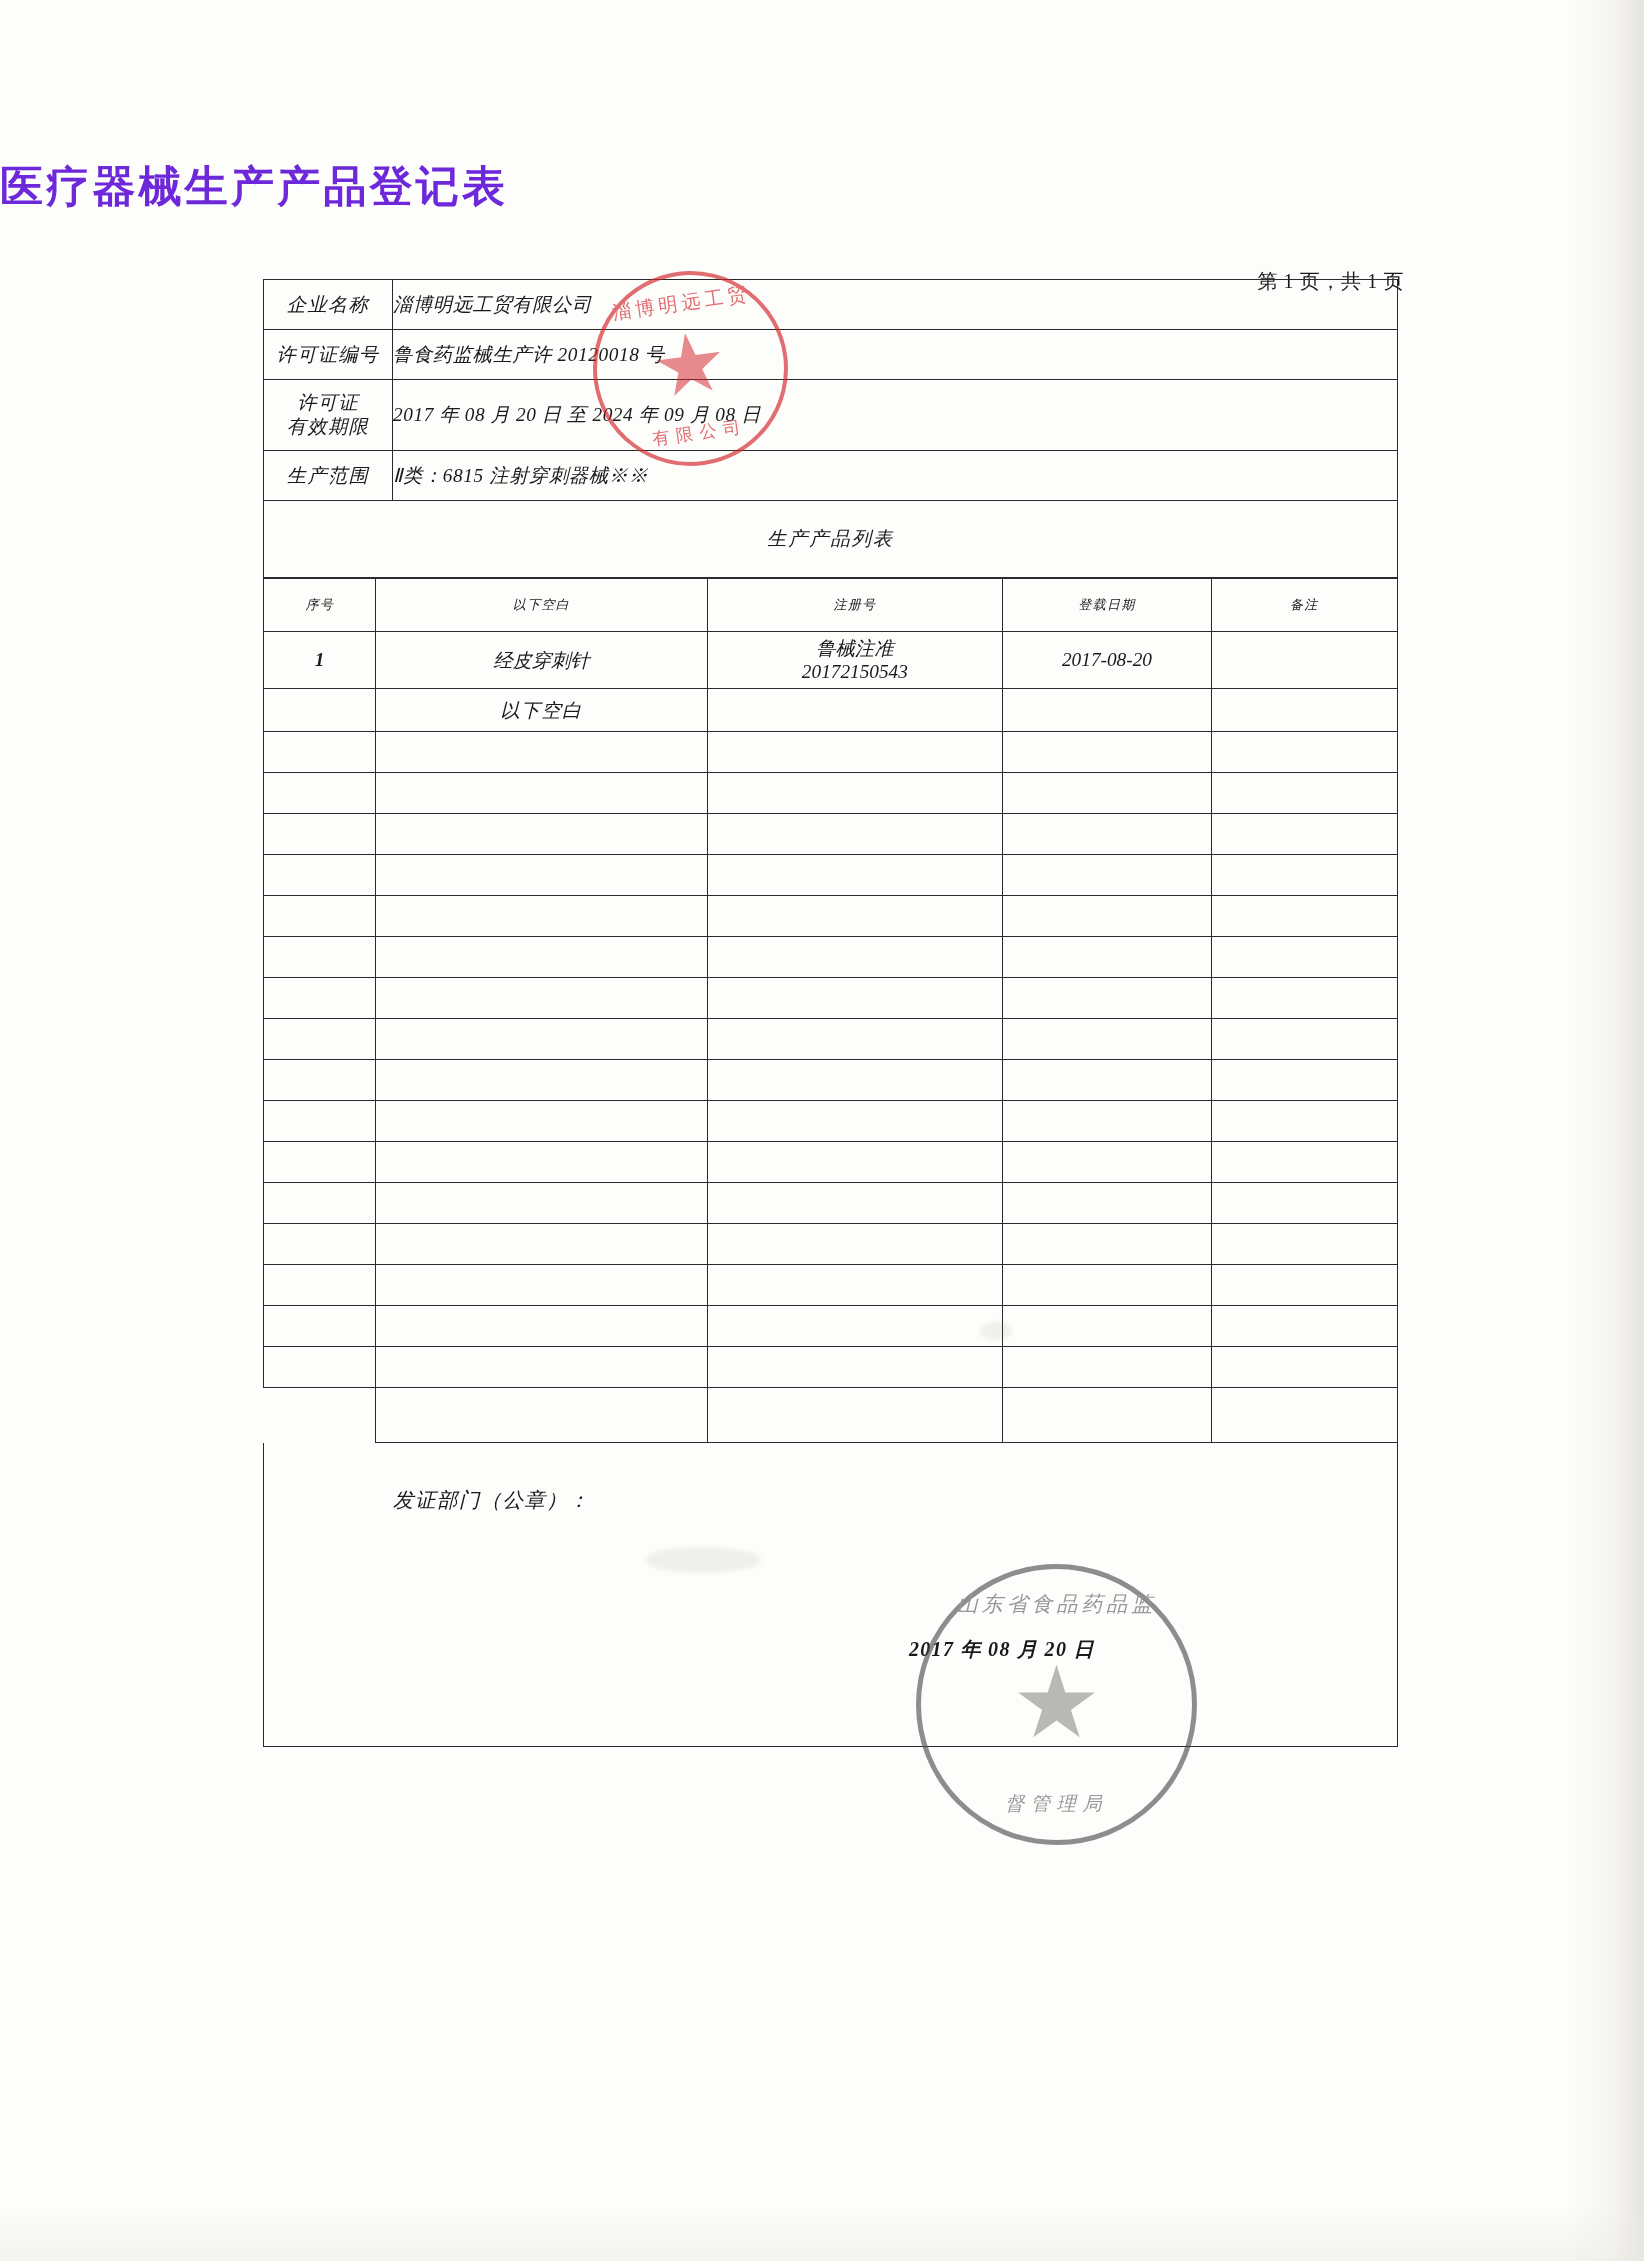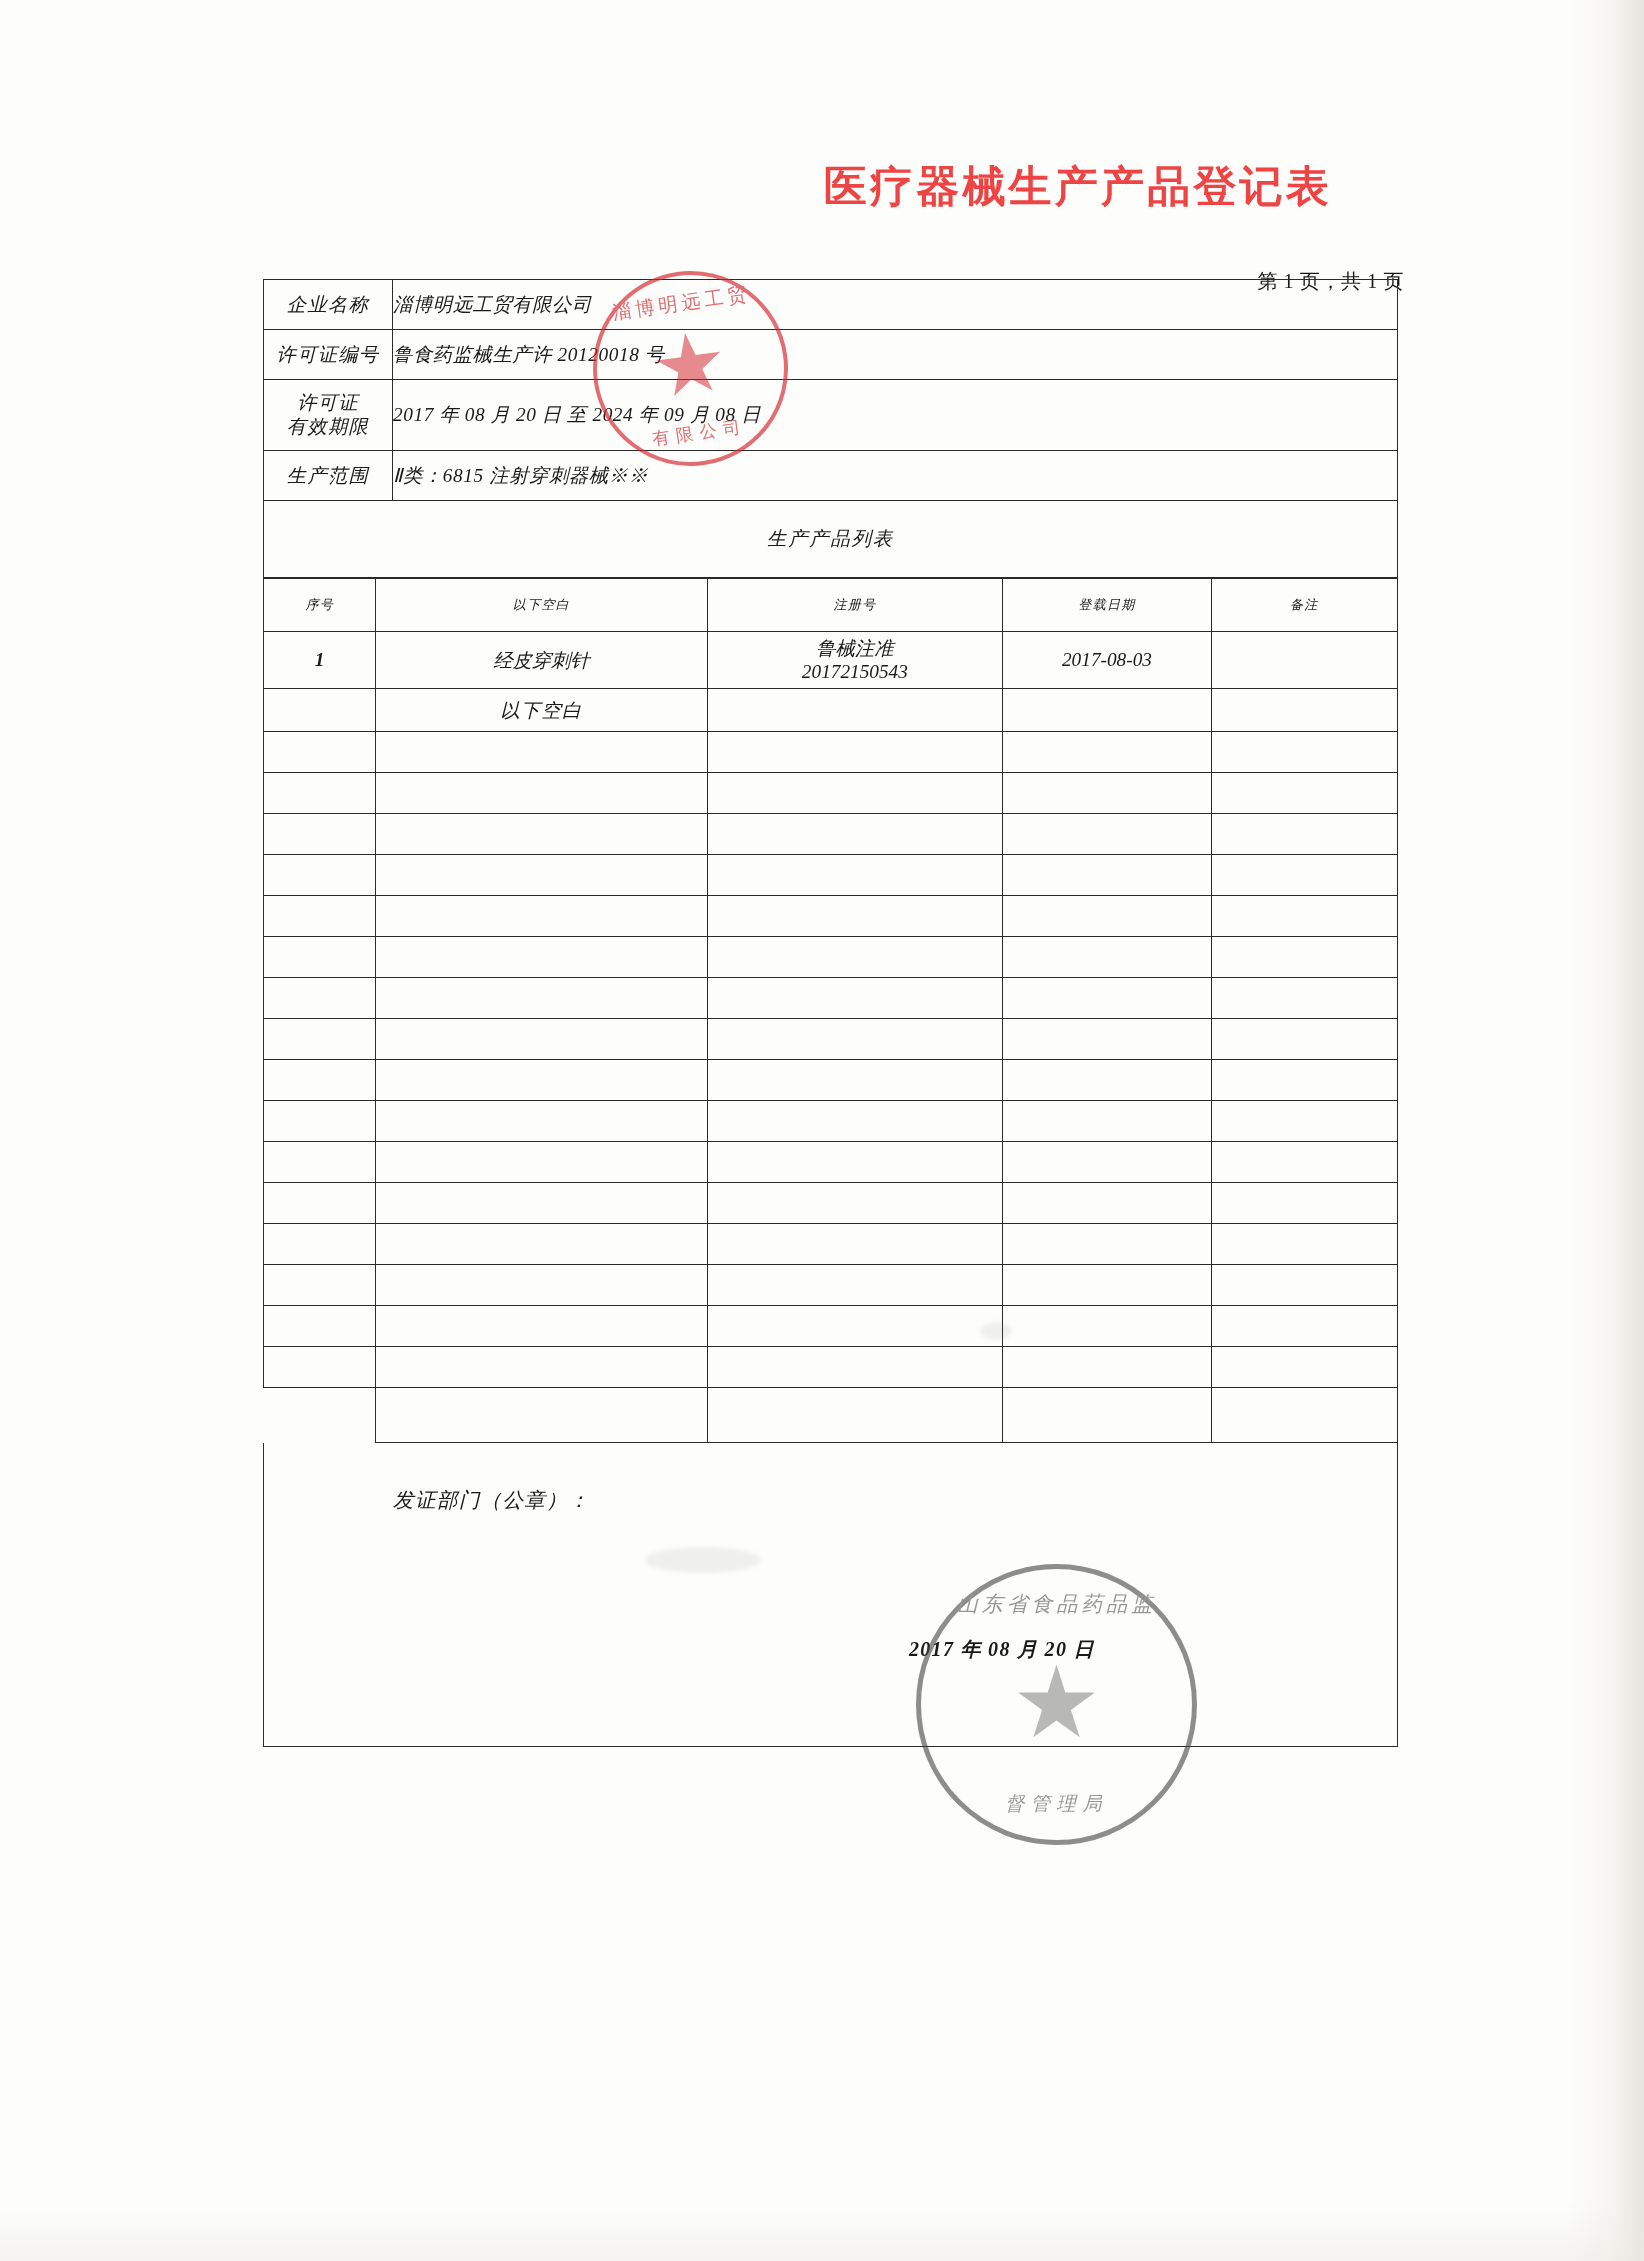--- a/index.html
+++ b/index.html
@@ -35,26 +35,26 @@
     width: 100%; height: 58px;
     background: linear-gradient(to bottom, rgba(255,255,255,0) 0%, rgba(235,233,228,0.5) 100%);
     pointer-events: none;
   }
 
   .doc-title {
     position: absolute;
     top: 158px;
     left: 0;
     width: 1332px;
-    text-align: right;
+    text-align: left;
     font-family: "DejaVu Sans", sans-serif;
     font-size: 43px;
     font-weight: 700;
     letter-spacing: 3.2px;
-    color: #ef4444;
+    color: #6d28d9;
   }
 
   .page-indicator {
     position: absolute;
     top: 268px;
     right: 240px;
     font-size: 20px;
     font-family: "Liberation Serif", serif;
     color: #1a1a1a;
     letter-spacing: 0.6px;
@@ -298,21 +298,21 @@
           <td class="head">登载日期</td>
           <td class="head">备注</td>
         </tr>
         <tr style="height:57px">
           <td class="idx">1</td>
           <td>经皮穿刺针</td>
           <td>
             <span class="cell-2l">鲁械注准</span>
             <span class="cell-2l">20172150543</span>
           </td>
-          <td>2017-08-03</td>
+          <td>2017-08-20</td>
           <td></td>
         </tr>
         <tr style="height:43px">
           <td></td>
           <td class="blank-note">以下空白</td>
           <td></td>
           <td></td>
           <td></td>
         </tr>
       <tr>

